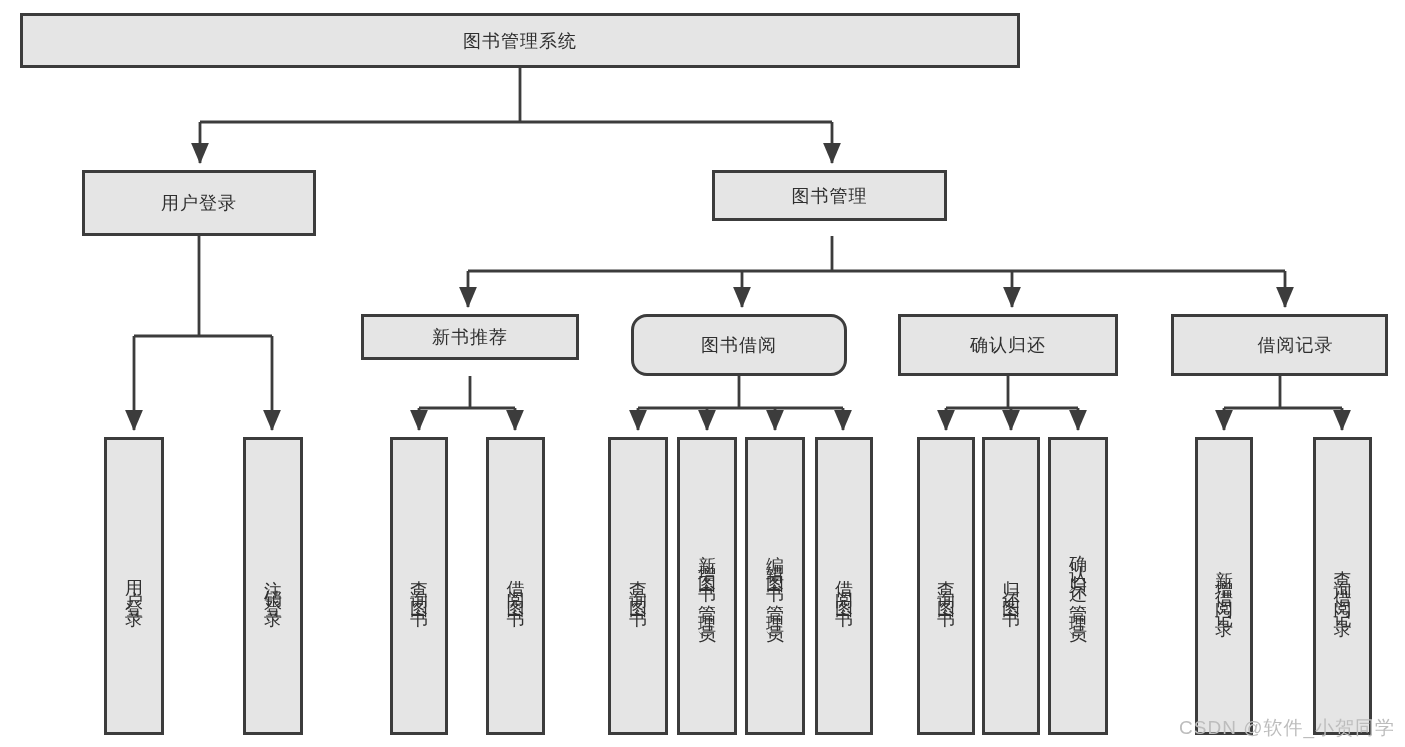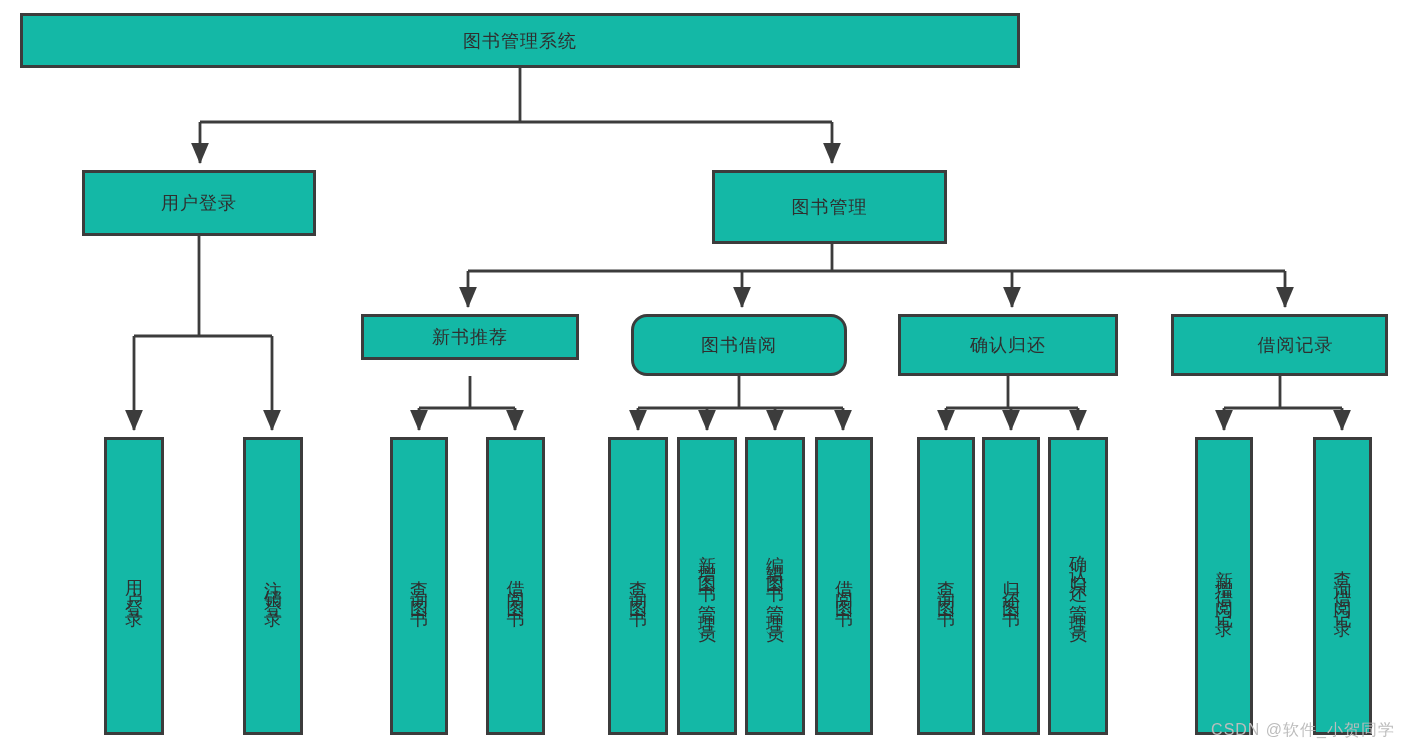--- a/index.html
+++ b/index.html
@@ -18,42 +18,42 @@
   #connectors {
     position: absolute;
     left: 0;
     top: 0;
     pointer-events: none;
   }
   .box {
     position: absolute;
     box-sizing: border-box;
     border: 3px solid #3c3c3c;
-    background: #14b8a6;
+    background: #e5e5e5;
     display: flex;
     align-items: center;
     justify-content: center;
     color: #2f2f2f;
     font-size: 18px;
     text-align: center;
   }
   .box.h {
     letter-spacing: 1px;
   }
   .box.v {
     writing-mode: vertical-lr;
     text-orientation: mixed;
     letter-spacing: 0.55em;
     line-height: 1;
   }
   #watermark {
     position: absolute;
     right: 10px;
     bottom: 6px;
-    font-size: 16px;
+    font-size: 19px;
     color: #bdbdbd;
     letter-spacing: 1px;
     white-space: nowrap;
   }
 </style>
 </head>
 <body>
 
 <div id="canvas">
 
@@ -103,21 +103,21 @@
       <path d="M1280 376 V408"></path>
       <path d="M1224 408 H1342"></path>
       <path d="M1224 408 V430" marker-end="url(#arrow)"></path>
       <path d="M1342 408 V430" marker-end="url(#arrow)"></path>
     </g>
   </svg>
 
   <div class="box h" style="left:20px; top:13px; width:1000px; height:55px;">图书管理系统</div>
 
   <div class="box h" style="left:82px; top:170px; width:234px; height:66px;">用户登录</div>
-  <div class="box h" style="left:712px; top:170px; width:235px; height:74px;">图书管理</div>
+  <div class="box h" style="left:712px; top:170px; width:235px; height:51px;">图书管理</div>
 
   <div class="box h" style="left:361px; top:314px; width:218px; height:46px;">新书推荐</div>
   <div class="box h" style="left:631px; top:314px; width:216px; height:62px;border-radius:16px;">图书借阅</div>
   <div class="box h" style="left:898px; top:314px; width:220px; height:62px;">确认归还</div>
   <div class="box h" style="left:1171px; top:314px; width:217px; height:62px;padding-left:32px;">借阅记录</div>
 
   <div class="box v" style="left:104px; top:437px; width:60px; height:298px;">用户登录</div>
   <div class="box v" style="left:243px; top:437px; width:60px; height:298px;">注销登录</div>
 
   <div class="box v" style="left:390px; top:437px; width:58px; height:298px;">查询图书</div>

